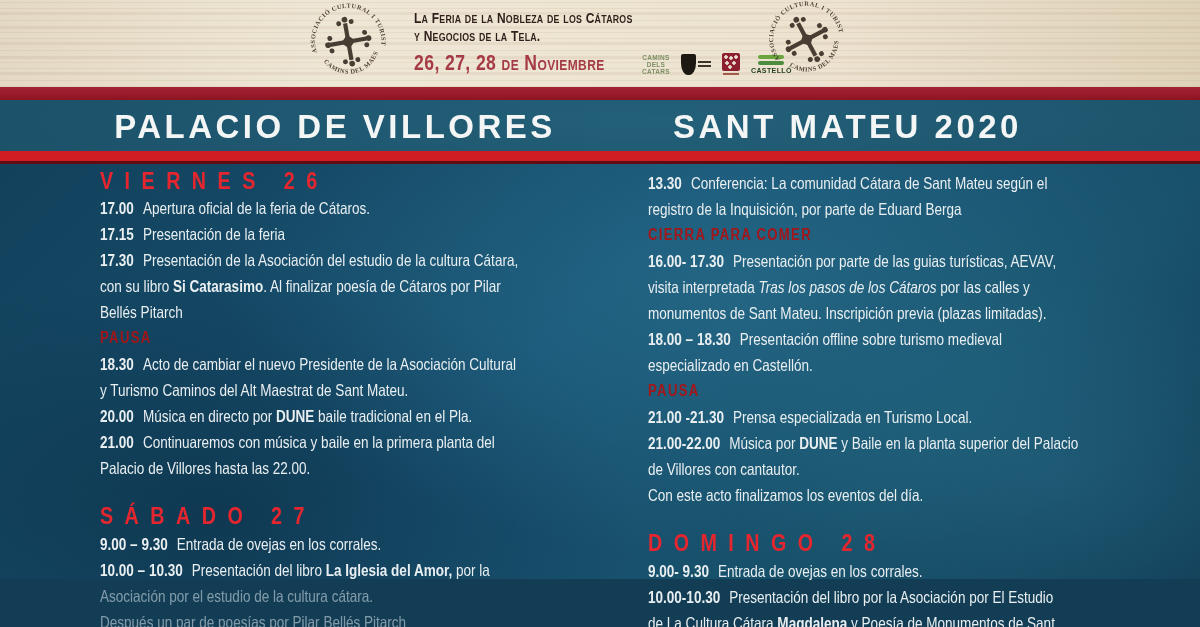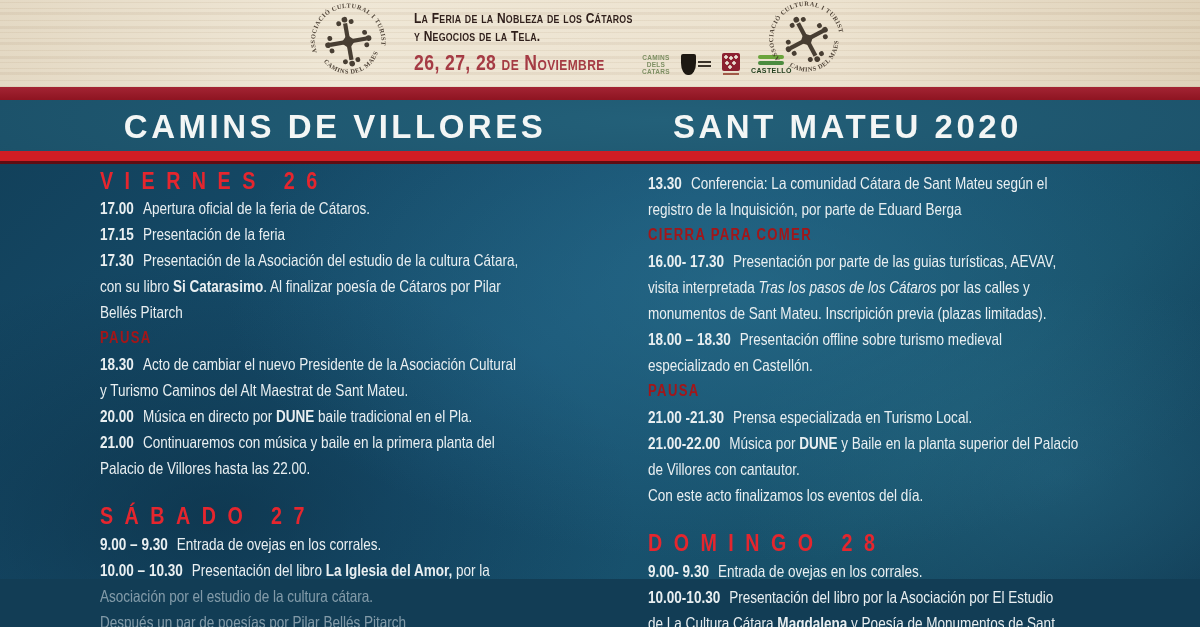--- a/index.html
+++ b/index.html
@@ -167,21 +167,21 @@
         <circle cx="74.5" cy="52" r="3.4"></circle>
           <circle cx="71" cy="44.5" r="2.9"></circle>
           <circle cx="71" cy="59.5" r="2.9"></circle>
       </g>
     </svg>
   </header>
 
   <div class="stripe-top"></div>
 
   <div class="venueband">
-    <div class="venue venue-left">CAMINS DE VILLORES</div>
+    <div class="venue venue-left">PALACIO DE VILLORES</div>
     <div class="venue venue-right">SANT MATEU 2020</div>
   </div>
 
   <div class="stripe-bottom"></div>
 
   <div class="body">
     <div class="col col-left" id="col-left">
         <div class="section">
           <div class="day-heading">VIERNES 26</div>
           <div class="row event"><span class="time">17.00</span><span class="n">Apertura oficial de la feria de Cátaros.</span></div>

